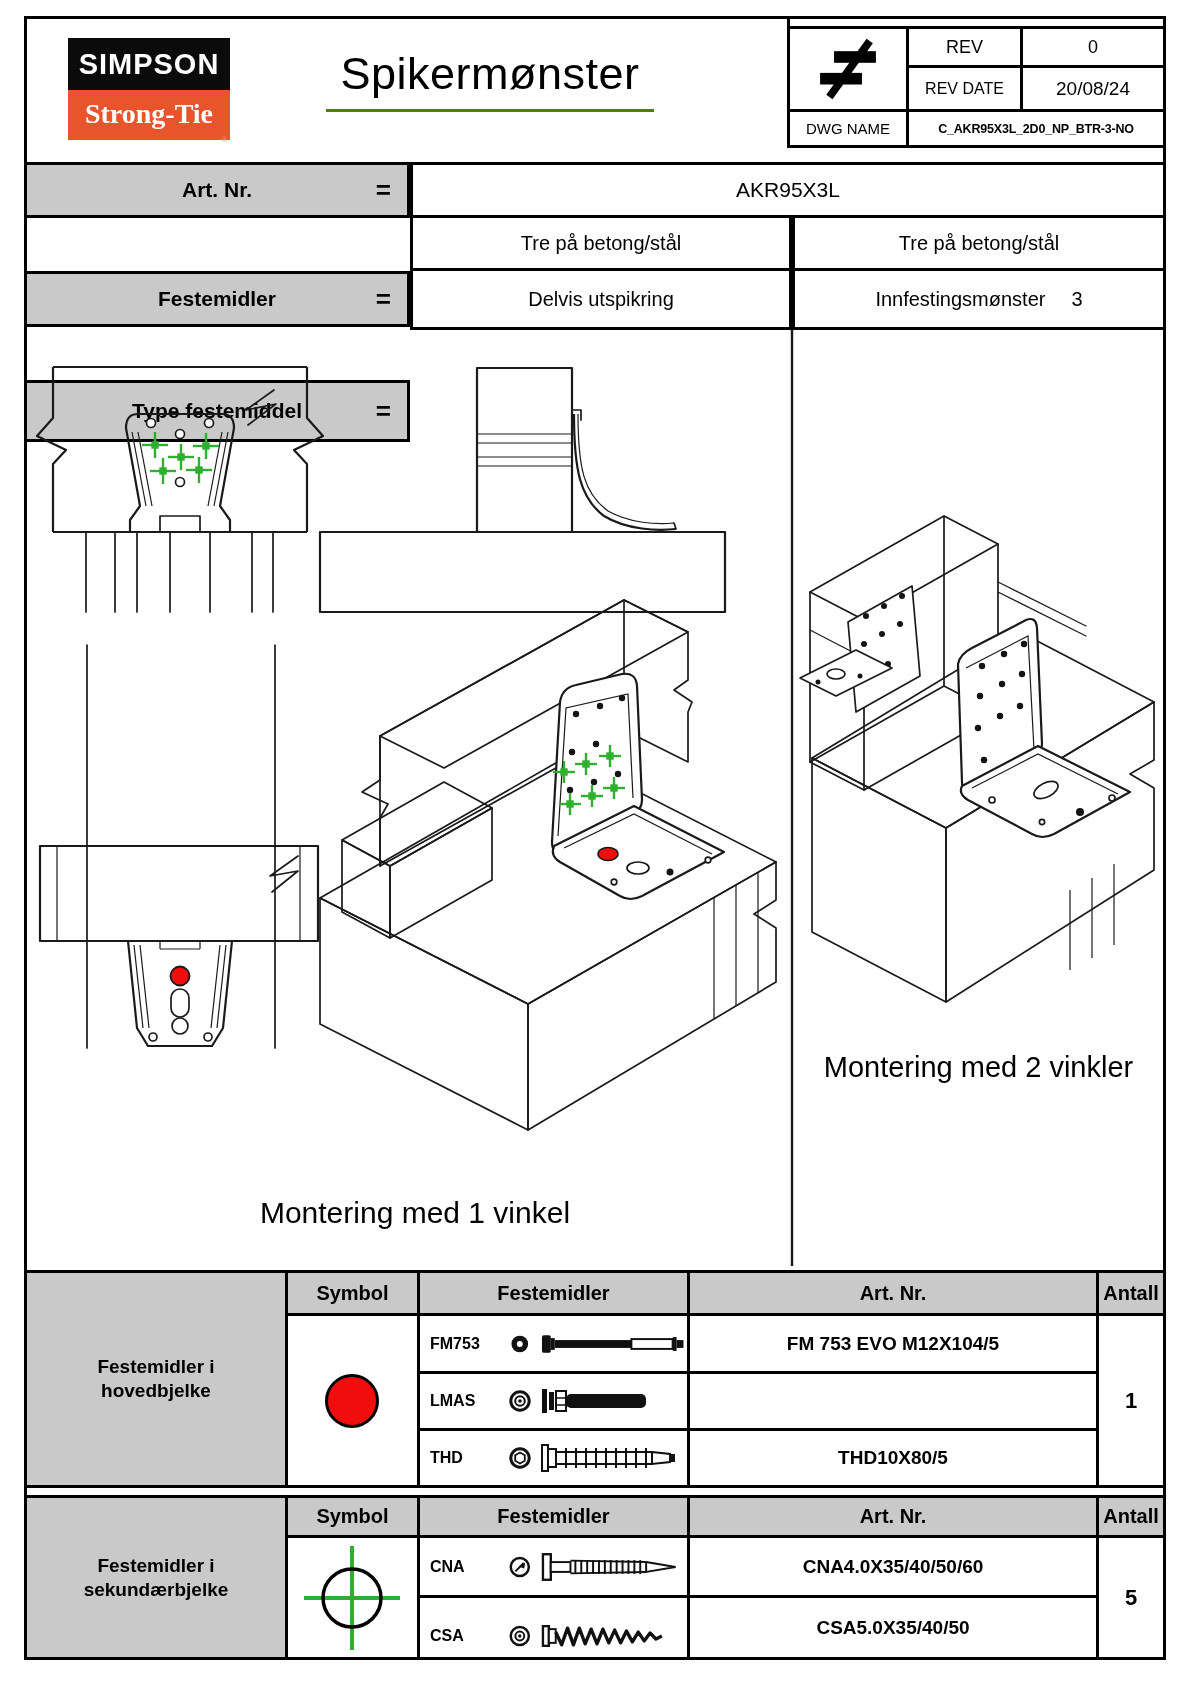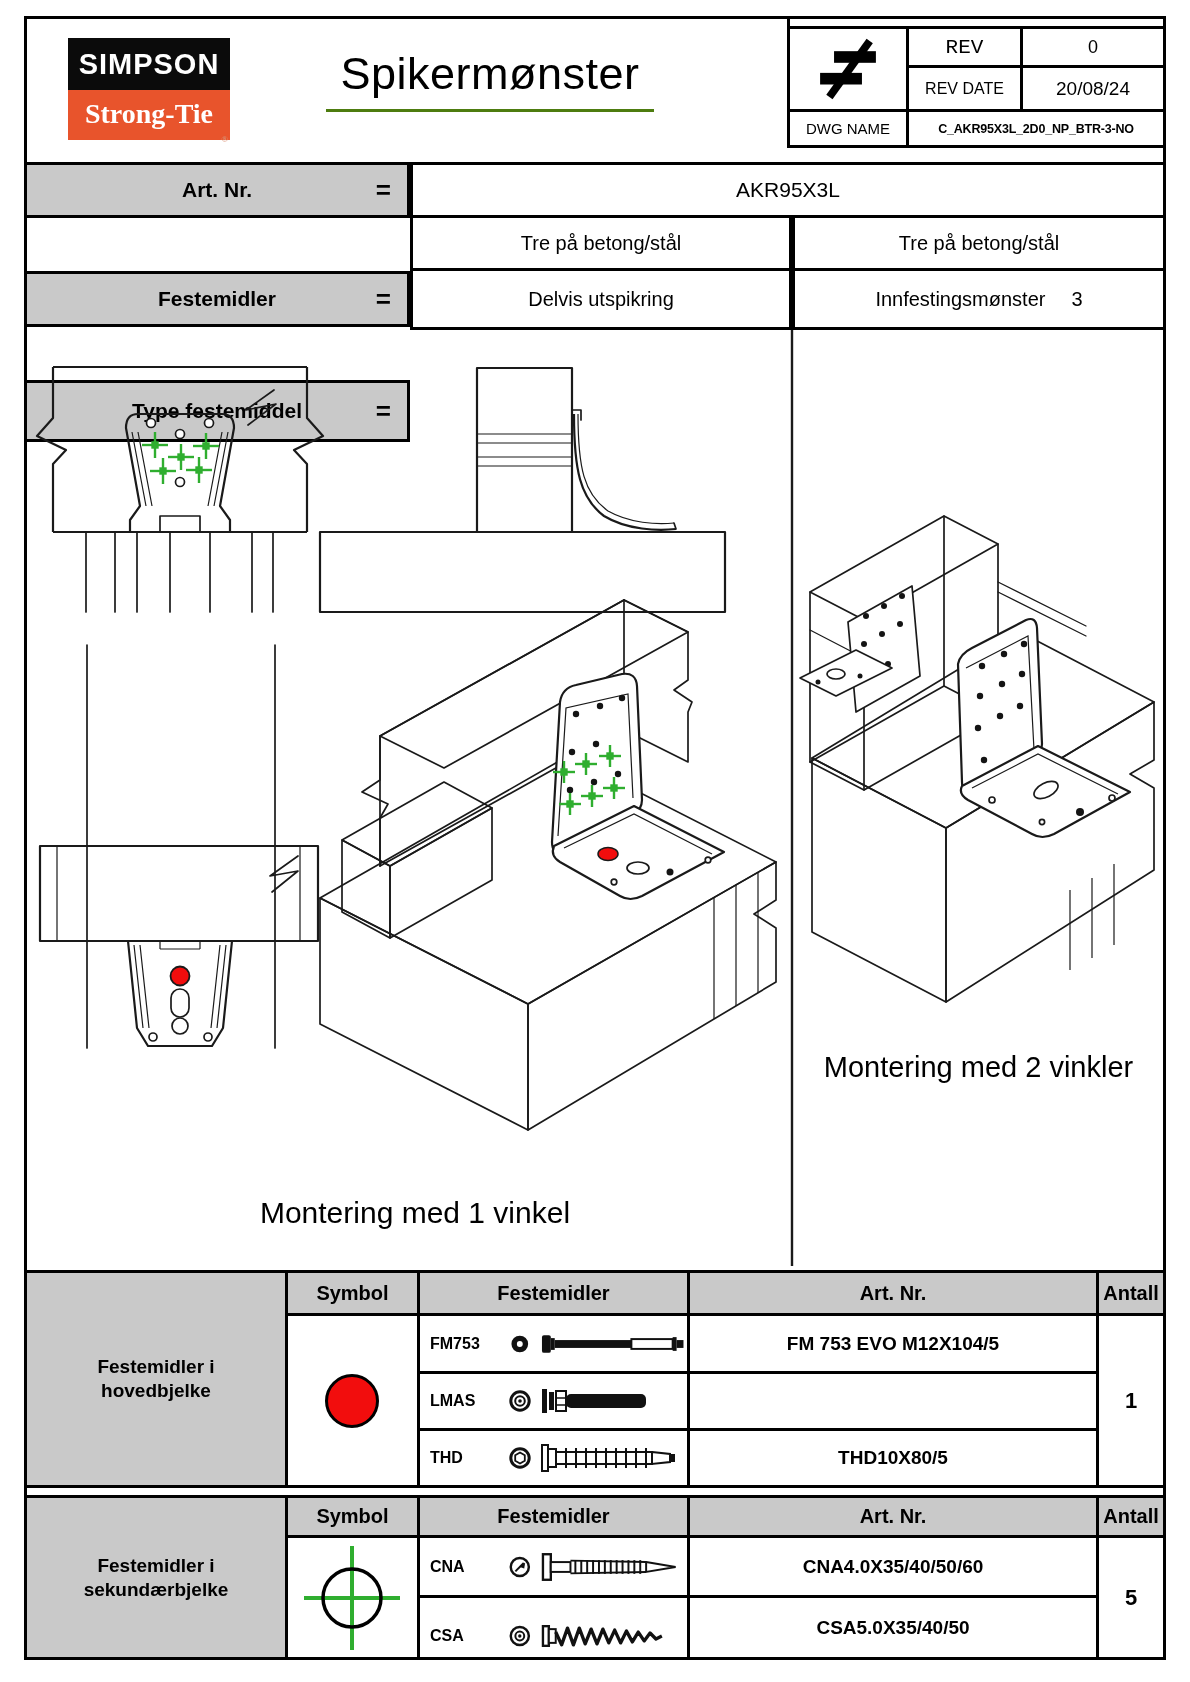--- a/index.html
+++ b/index.html
@@ -14,21 +14,21 @@
   .logo-strongtie{box-sizing:border-box;position:relative;width:162px;height:50px;background:var(--orange);
     color:#fff;font-family:"Liberation Serif",serif;font-weight:bold;font-size:28px;
     text-align:center;line-height:48px;}
   .logo-reg{position:absolute;right:2px;bottom:-4px;font-size:9px;color:#d98c6e;line-height:1;}
   .title-wrap{left:195px;top:48px;width:590px;text-align:center;}
   .title-wrap span{display:inline-block;font-size:45px;letter-spacing:.5px;
     border-bottom:3px solid #4d7c0f;padding:0 14px 9px;}
   .hdr-div{left:787px;top:16px;width:3px;height:132px;background:#000;}
   .cell{border:3px solid #000;display:flex;align-items:center;justify-content:center;background:#fff;}
   .proj{left:787px;top:26px;width:122px;height:86px;}
-  .rev-l{left:906px;top:26px;width:117px;height:42px;font-size:21px;font-family:Liberation Mono, monospace;}
+  .rev-l{left:906px;top:26px;width:117px;height:42px;font-size:18px;}
   .rev-v{left:1020px;top:26px;width:146px;height:42px;font-size:18px;}
   .date-l{left:906px;top:65px;width:117px;height:47px;font-size:16px;}
   .date-v{left:1020px;top:65px;width:146px;height:47px;font-size:19px;}
   .dwg-l{left:787px;top:109px;width:122px;height:39px;font-size:15px;}
   .dwg-v{left:906px;top:109px;width:260px;height:39px;font-size:12.5px;font-weight:600;letter-spacing:-.2px;}
   
   .i-row{border:3px solid #000;display:flex;align-items:center;justify-content:center;}
   .i-label{background:var(--gray);font-weight:bold;font-size:21px;position:relative;}
   .i-label .eq{position:absolute;right:16px;font-size:26px;font-weight:bold;top:50%;transform:translateY(-50%);}
   .r1{top:162px;height:56px;} .r2{top:215px;height:56px;} .r3{top:268px;height:62px;}

